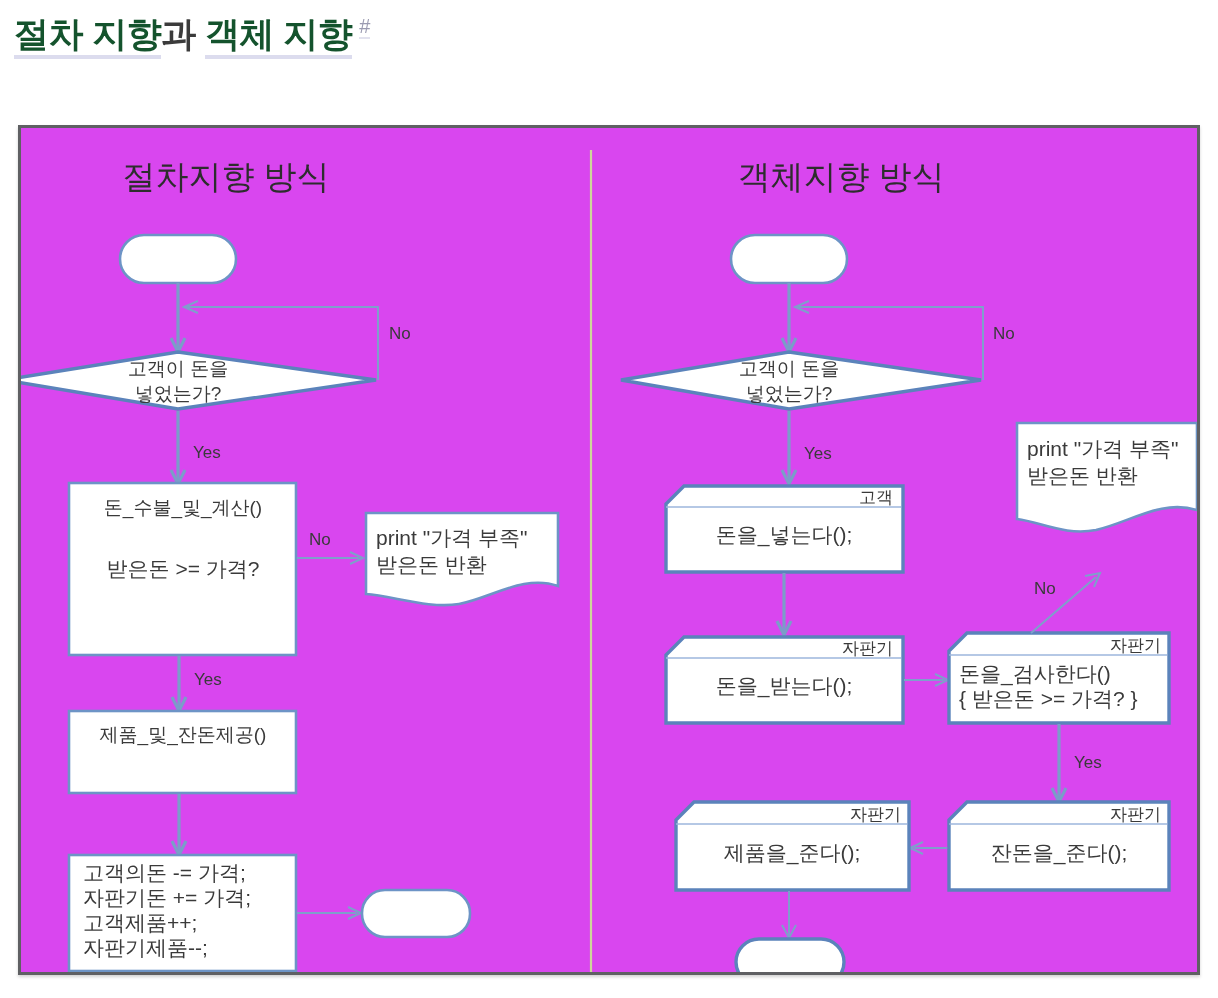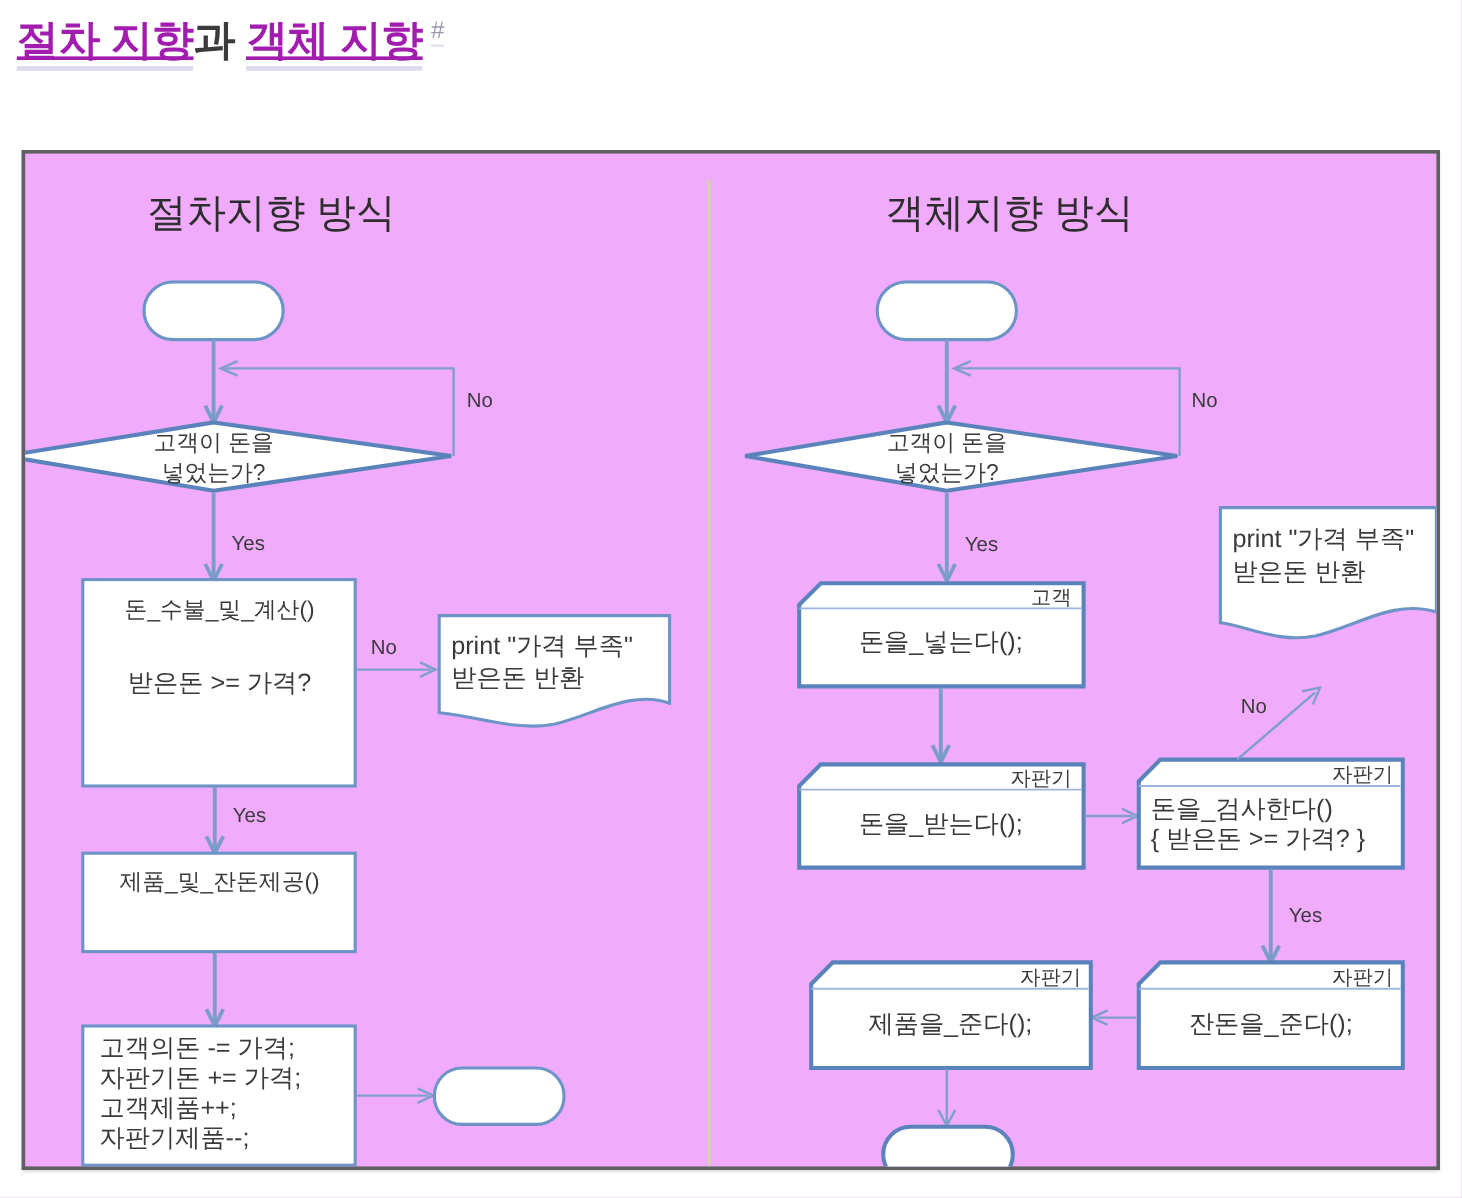--- a/index.html
+++ b/index.html
@@ -7,32 +7,32 @@
     width:1218px;height:998px;background:#ffffff;
     font-family:"Liberation Sans","DejaVu Sans",sans-serif;
     overflow:hidden;position:relative;
   }
   
   #heading{
     position:absolute;left:14px;top:12px;
     font-size:35px;font-weight:bold;letter-spacing:-0.5px;
     white-space:nowrap;line-height:1.25;
   }
-  #heading .lnk{color:#a21caf;border-bottom:4px solid #dcdcee;padding-bottom:2px;text-decoration:underline;}
+  #heading .lnk{color:#14532d;border-bottom:4px solid #dcdcee;padding-bottom:2px;}
   #heading .plain{color:#3b3b3b;}
   #heading .anchor{
     color:#9a9ab0;font-size:20px;font-weight:normal;
     vertical-align:super;margin-left:7px;
     border-bottom:2px solid #e2e2ee;
   }
   
   #figure{
     position:absolute;left:18px;top:125px;
     width:1182px;height:850px;
-    background:#f0abfc;
+    background:#d946ef;
     border:3px solid #5f6063;
     box-sizing:border-box;
     box-shadow:0 2px 3px rgba(0,0,0,.18);
     text-align:right;
   }
   #figure svg{display:block;}
   text{font-family:"Liberation Sans","DejaVu Sans",sans-serif;fill:#3a3a3a;}
   .paneltitle{font-size:33px;fill:#2d2d2d;}
   .boxtext{font-size:19px;fill:#3a3a3a;}
   .boxtext-lg{font-size:21px;fill:#3a3a3a;}

